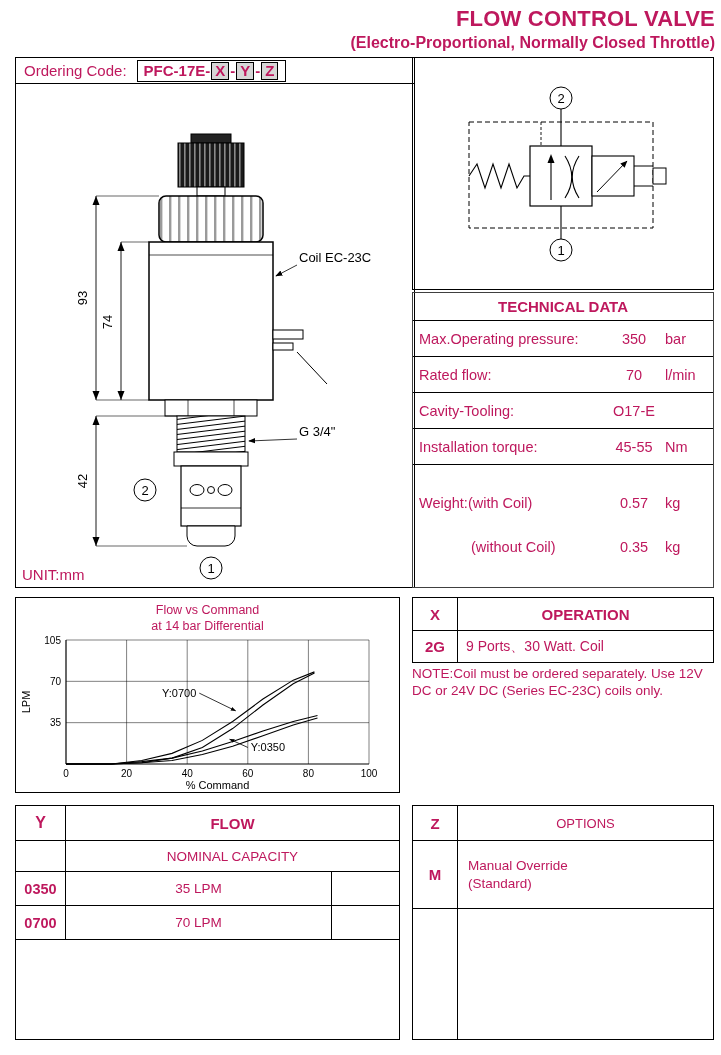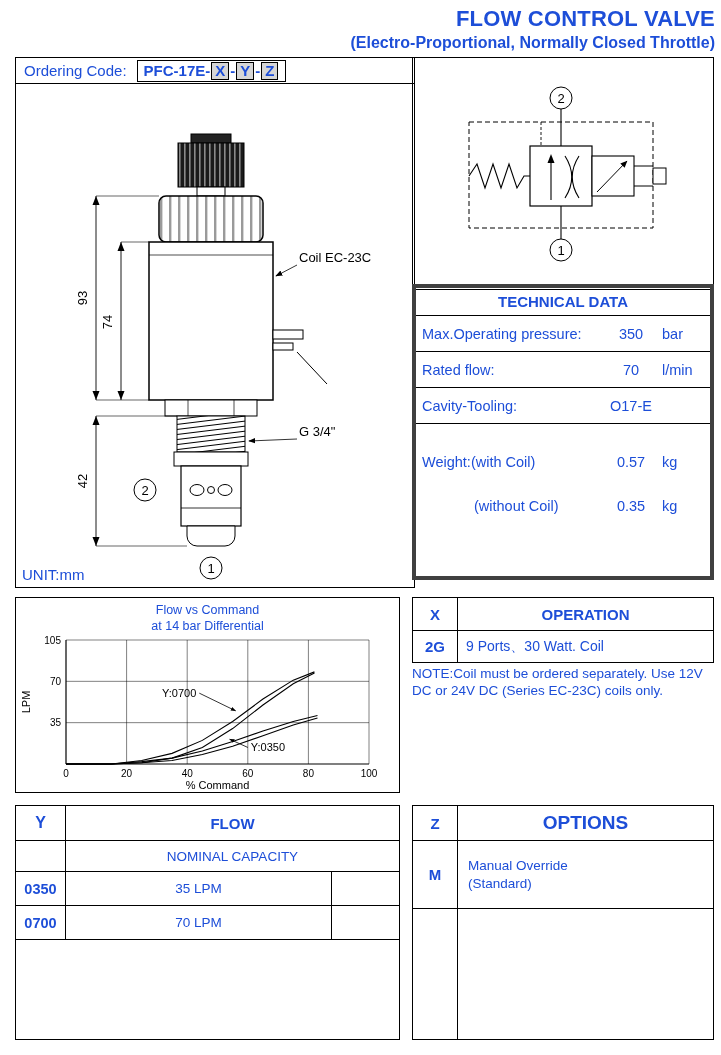--- a/index.html
+++ b/index.html
@@ -2,21 +2,21 @@
 <html><head>
 <meta charset="utf-8">
 <style>
   * { box-sizing: border-box; margin: 0; padding: 0; }
   html,body { background:#fff; }
   .page {
     position: relative;
     width: 721px;
     height: 1044px;
     background: #fff;
-    color: #1d4ed8;
+    color: #be185d;
     font-family: "Liberation Sans", sans-serif;
     overflow: hidden;
   }
   
   .hdr-title {
     position: absolute; top: 6px; right: 6px;
     font-size: 22px; font-weight: bold; letter-spacing: 0.2px;
   }
   .hdr-sub {
     position: absolute; top: 34px; right: 6px;
@@ -40,22 +40,22 @@
   .draw-box {
     position: absolute; left: 15px; top: 83px; width: 400px; height: 505px;
     border: 1px solid #000;
   }
   .unit-label { position: absolute; left: 6px; bottom: 4px; font-size: 15px; }
   .sym-box {
     position: absolute; left: 412px; top: 57px; width: 302px; height: 233px;
     border: 1px solid #000;
   }
   .tech-box {
-    position: absolute; left: 412px; top: 284px; width: 302px; height: 296px;
-    border: 4px solid #404040; font-size: 14.5px;
+    position: absolute; left: 412px; top: 292px; width: 302px; height: 296px;
+    border: 1px solid #404040; font-size: 14.5px;
   }
   .tech-title {
     height: 28px; border-bottom: 1px solid #000; display: flex;
     align-items: center; justify-content: center; font-weight: bold; font-size: 15px;
   }
   .tech-row {
     height: 36px; border-bottom: 1px solid #000; display: flex; align-items: center;
   }
   .tech-row .lb { flex: 1; padding-left: 6px; }
   .tech-row .vl { width: 58px; text-align: center; }
@@ -118,21 +118,21 @@
   }
   .ob-row { display: flex; }
   .ob-r1 { height: 35px; border-bottom: 1px solid #000; }
   .ob-r2 { height: 68px; border-bottom: 1px solid #000; }
   .ob-r3 { height: 130px; }
   .ob-c1 {
     width: 45px; border-right: 1px solid #000; display: flex;
     align-items: center; justify-content: center; font-weight: bold; font-size: 15px;
   }
   .ob-title { flex: 1; display: flex; align-items: center; justify-content: center;
-    font-weight: bold; font-size: 19px; }
+    font-weight: normal; font-size: 13px; }
   .ob-desc { flex: 1; display: flex; align-items: center; padding-left: 10px;
     font-size: 13.5px; white-space: pre-line; line-height: 1.3; }
   
   svg text { font-family: "Liberation Sans", sans-serif; fill: #000; }
 </style>
 </head>
 <body>
 
 <div class="page">
 
@@ -275,20 +275,25 @@
     </div>
     <div class="tech-row">
       <span class="lb">Rated flow:</span>
       <span class="vl">70</span>
       <span class="un">l/min</span>
     </div>
     <div class="tech-row">
       <span class="lb">Cavity-Tooling:</span>
       <span class="vl">O17-E</span>
       <span class="un"></span>
+    </div>
+    <div class="tech-row">
+      <span class="lb">Installation torque:</span>
+      <span class="vl">45-55</span>
+      <span class="un">Nm</span>
     </div>
     <div class="tech-weight">
       <div class="tech-wline">
         <span class="lb">Weight:(with Coil)</span>
         <span class="vl">0.57</span>
         <span class="un">kg</span>
       </div>
       <div class="tech-wline">
         <span class="lb indent">(without Coil)</span>
         <span class="vl">0.35</span>

